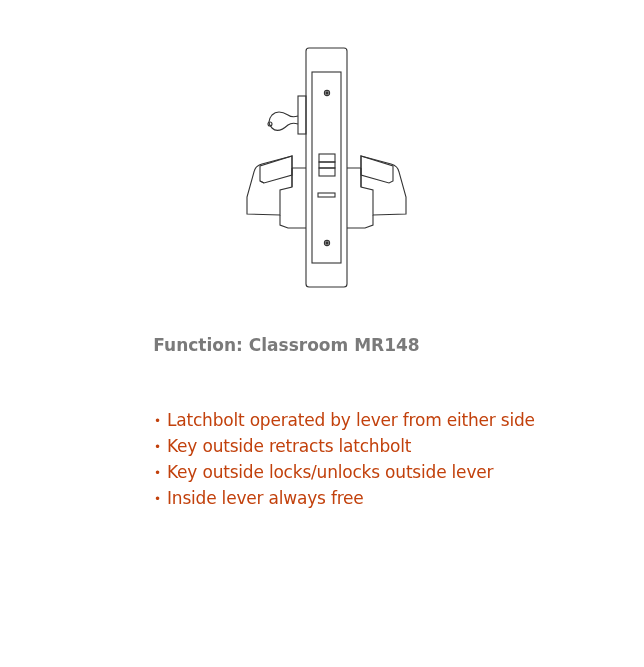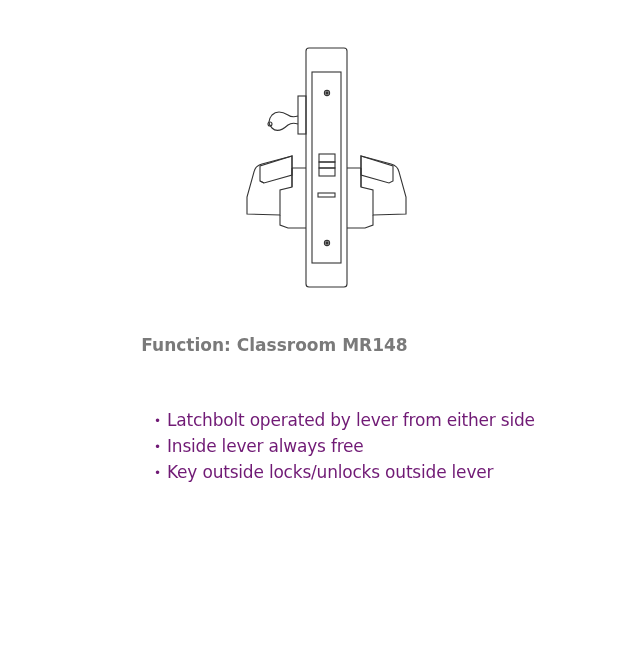--- a/index.html
+++ b/index.html
@@ -1,21 +1,21 @@
 <!DOCTYPE html>
 <html><head>
   <meta charset="utf-8">
   <style>
     html, body { margin:0; padding:0; background:#ffffff; }
     body { width:644px; height:667px; position:relative; overflow:hidden; font-family:"DejaVu Sans", sans-serif; }
     .diagram { position:absolute; left:230px; top:40px; width:200px; height:260px; }
-    .title { position:absolute; left:0; width:552px; top:335px; text-align:center; font-size:17px; font-weight:bold; color:#7a7a7a; padding-right:0; box-sizing:border-box; }
+    .title { position:absolute; left:12px; width:552px; top:335px; text-align:center; font-size:17px; font-weight:bold; color:#7a7a7a; padding-right:0; box-sizing:border-box; }
     .title span { display:inline-block; margin-left:-3px; }
     ul.features { position:absolute; left:154px; top:408px; margin:0; padding:0; list-style:none; }
-    ul.features li { font-size:17px; line-height:25px; color:#701a75; white-space:nowrap; letter-spacing:-0.2px; }
+    ul.features li { font-size:17px; line-height:25px; color:#c2410c; white-space:nowrap; letter-spacing:-0.2px; }
     ul.features li .bullet { display:inline-block; width:13px; font-size:12px; vertical-align:1px; }
   </style>
 </head>
 <body>
 
 <div class="diagram">
   <svg width="200" height="260" viewBox="0 0 200 260" fill="none" stroke="#333" stroke-width="1.1">
 
     <rect x="76" y="8" width="41" height="239" rx="3" fill="#fff"></rect>
     <rect x="82" y="32" width="29" height="191" fill="#fff"></rect>
@@ -46,15 +46,16 @@
     <path d="M131 116 L161 124 Q168 126 169 132 L176 157 L176 174 L143 175 L143 150 L131 147 Z"></path>
     <path d="M131 116 L131 135 L159 143 L163 141 L163 126 Z"></path>
     <path d="M131 128 L117 128 M131 128 L131 147 M143 175 L143 185 L135 188 L117 188"></path>
   </svg>
 </div>
 
 <div class="title"><span>Function: Classroom MR148</span></div>
 
 <ul class="features">
   <li><span class="bullet">•</span><span>Latchbolt operated by lever from either side</span></li>
+  <li><span class="bullet">•</span><span>Key outside retracts latchbolt</span></li>
+  <li><span class="bullet">•</span><span>Key outside locks/unlocks outside lever</span></li>
   <li><span class="bullet">•</span><span>Inside lever always free</span></li>
-  <li><span class="bullet">•</span><span>Key outside locks/unlocks outside lever</span></li>
 </ul>
 
 </body></html>

